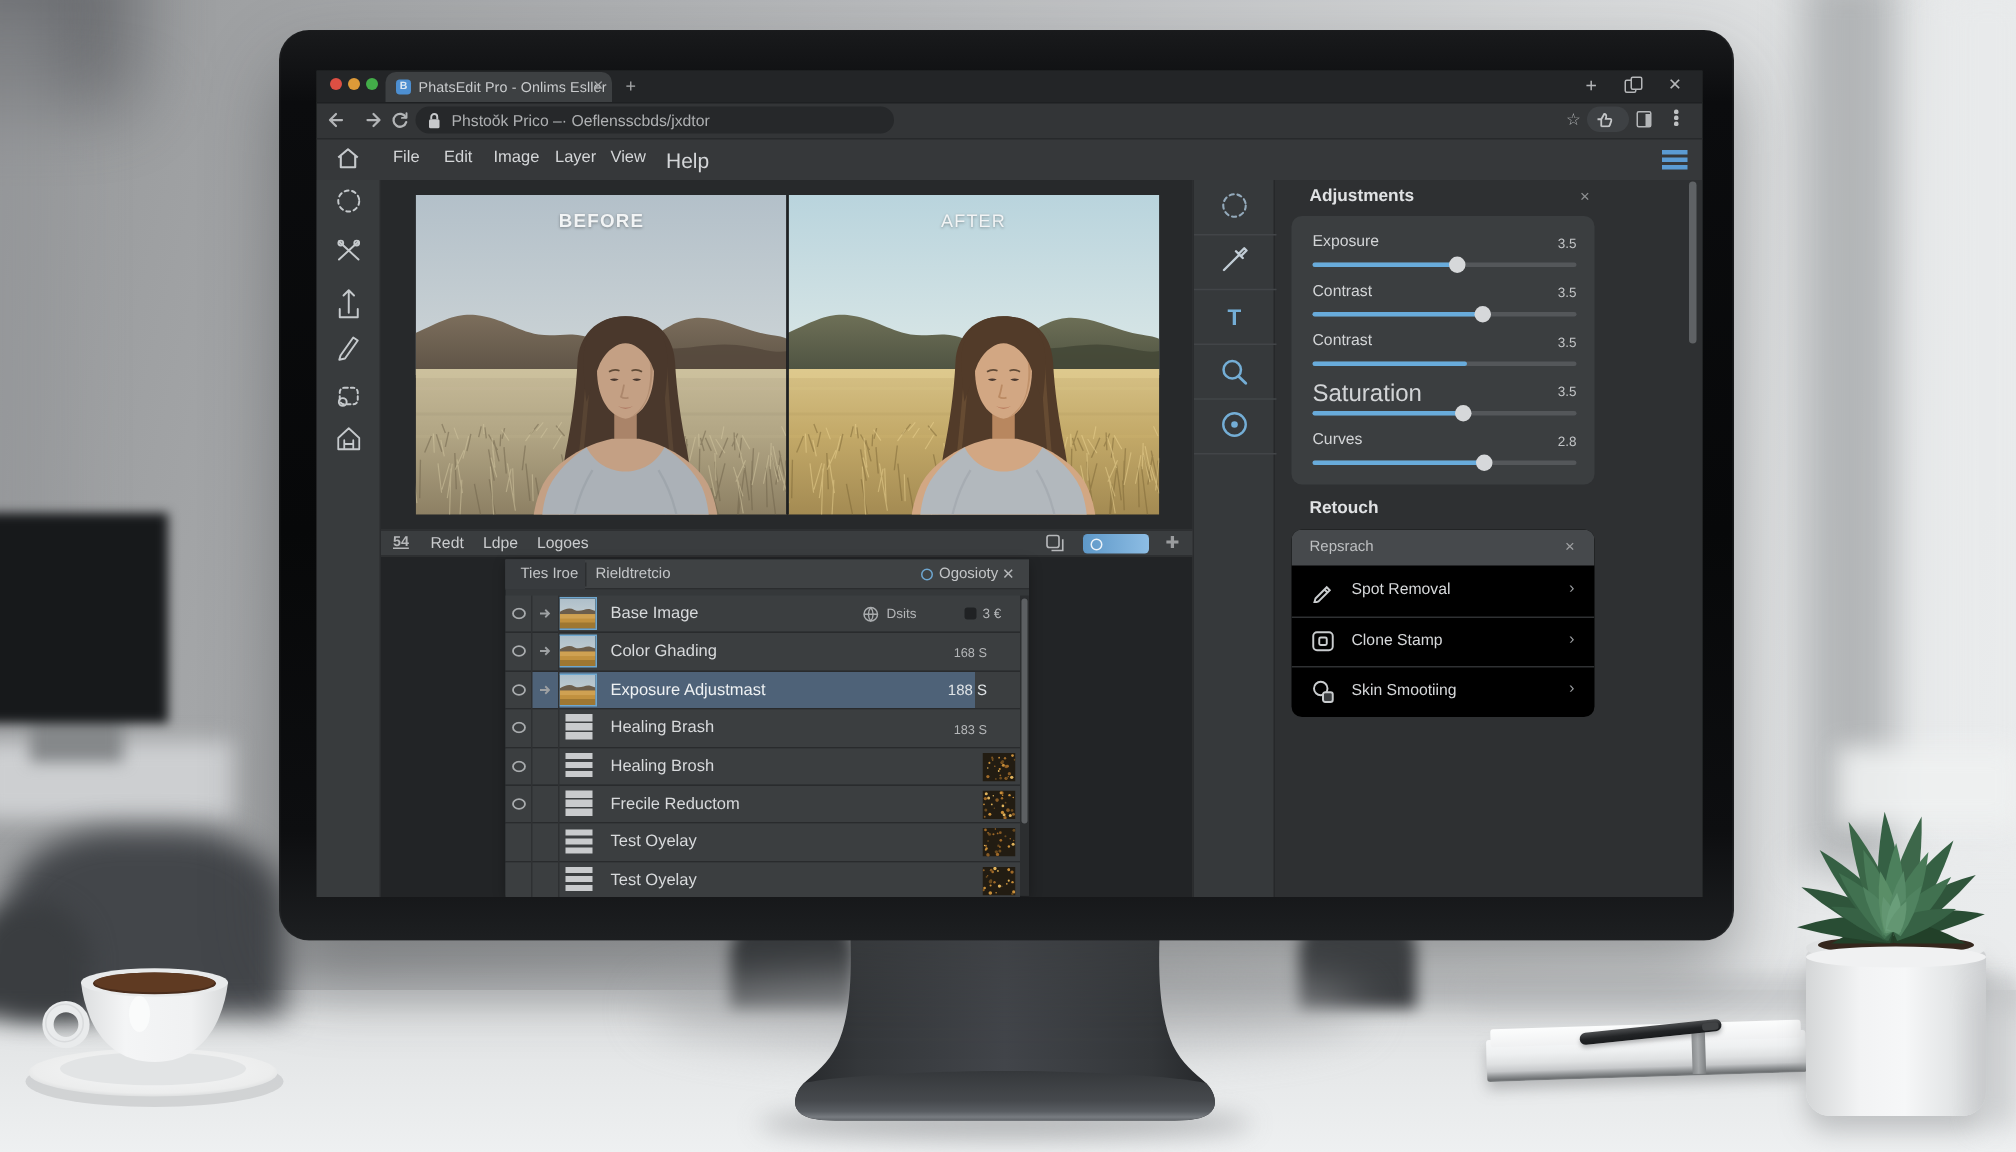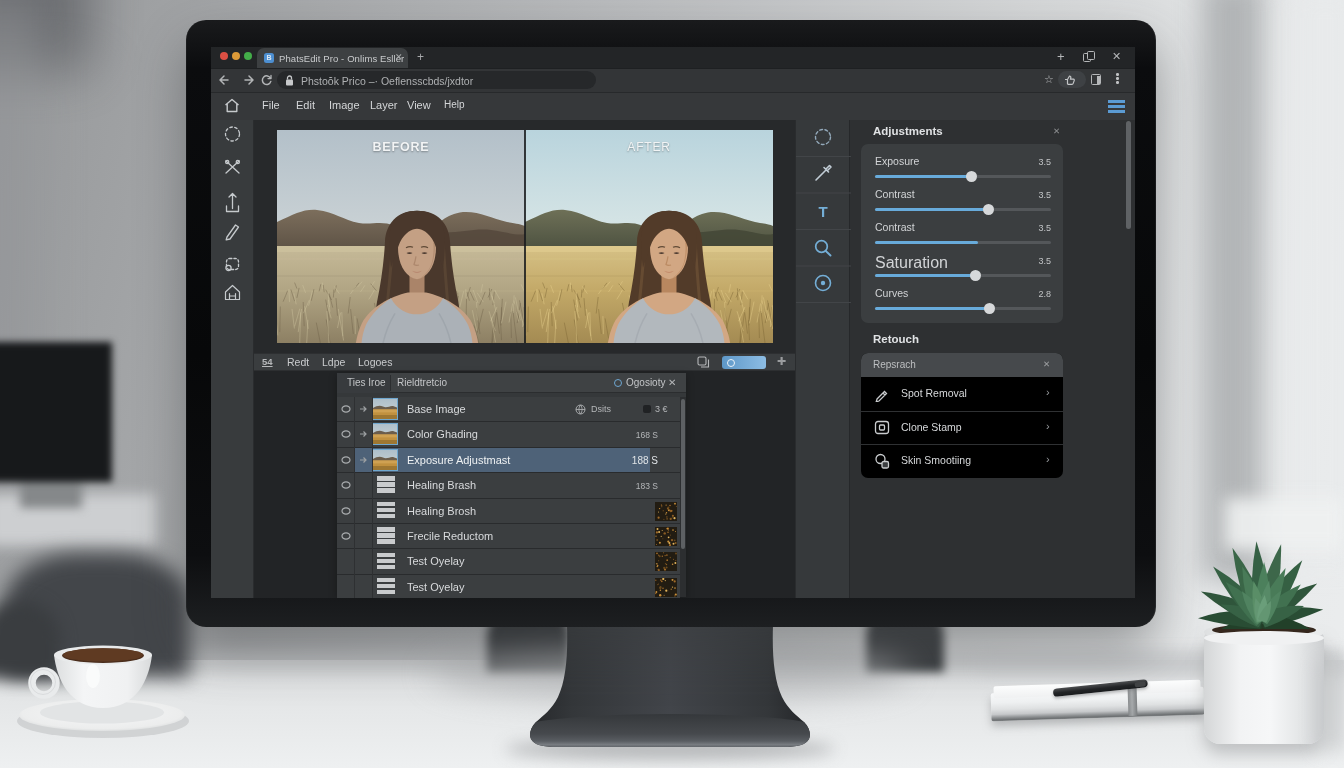--- a/index.html
+++ b/index.html
@@ -90,21 +90,21 @@
 <div class="abs" style="left:905px;top:26px;width:2.5px;height:2.5px;background:#c0c2c4;border-radius:50%;box-shadow:0 4px 0 #c0c2c4,0 8px 0 #c0c2c4"></div>
 <div class="abs" style="left:0;top:45px;width:924px;height:28px;background:#36383a;border-top:1px solid #27292b"></div>
 <svg class="abs" style="left:13px;top:51px" width="16" height="15" viewBox="0 0 16 15" fill="none" stroke="#c6c9cc" stroke-width="1.4" stroke-linejoin="round">
         <path d="M1.5,7 L8,1.5 L14.5,7 M3.2,6 L3.2,13.5 L12.8,13.5 L12.8,6"></path>
       </svg>
 <div class="abs" style="left:51px;top:52px;font-size:11px;color:#d4d6d8">File</div>
 <div class="abs" style="left:85px;top:52px;font-size:11px;color:#d4d6d8">Edit</div>
 <div class="abs" style="left:118px;top:52px;font-size:11px;color:#d4d6d8">Image</div>
 <div class="abs" style="left:159px;top:52px;font-size:11px;color:#d4d6d8">Layer</div>
 <div class="abs" style="left:196px;top:52px;font-size:11px;color:#d4d6d8">View</div>
-<div class="abs" style="left:233px;top:52px;font-size:10px;color:#d4d6d8">Help</div>
+<div class="abs" style="left:233px;top:52px;font-size:14px;color:#d4d6d8">Help</div>
 <div class="abs" style="left:897px;top:53px;width:17px;height:2.6px;background:#5b9bd3;box-shadow:0 5px 0 #5b9bd3,0 10px 0 #5b9bd3"></div>
 
 <div class="abs" style="left:0;top:73px;width:924px;height:478px;background:#2a2c2d"></div>
 <div class="abs" style="left:43px;top:73px;width:541px;height:233px;background:#27292b"></div>
 <div class="abs" style="left:43px;top:324px;width:541px;height:227px;background:#222426"></div>
 <div class="abs" style="left:0;top:73px;width:43px;height:478px;background:#383b3d;border-right:1px solid #2a2c2e"></div>
 <div class="abs" style="left:584px;top:73px;width:55px;height:478px;background:#36393b;border-left:1px solid #2a2c2e;border-right:1px solid #26282a"></div>
 <div class="abs" style="left:639px;top:73px;width:285px;height:478px;background:#2e3032"></div>
 
 <svg class="abs" style="left:12px;top:79px" width="19" height="180" viewBox="0 0 19 180" fill="none" stroke="#c5c9cc" stroke-width="1.3" stroke-linecap="round" stroke-linejoin="round">

